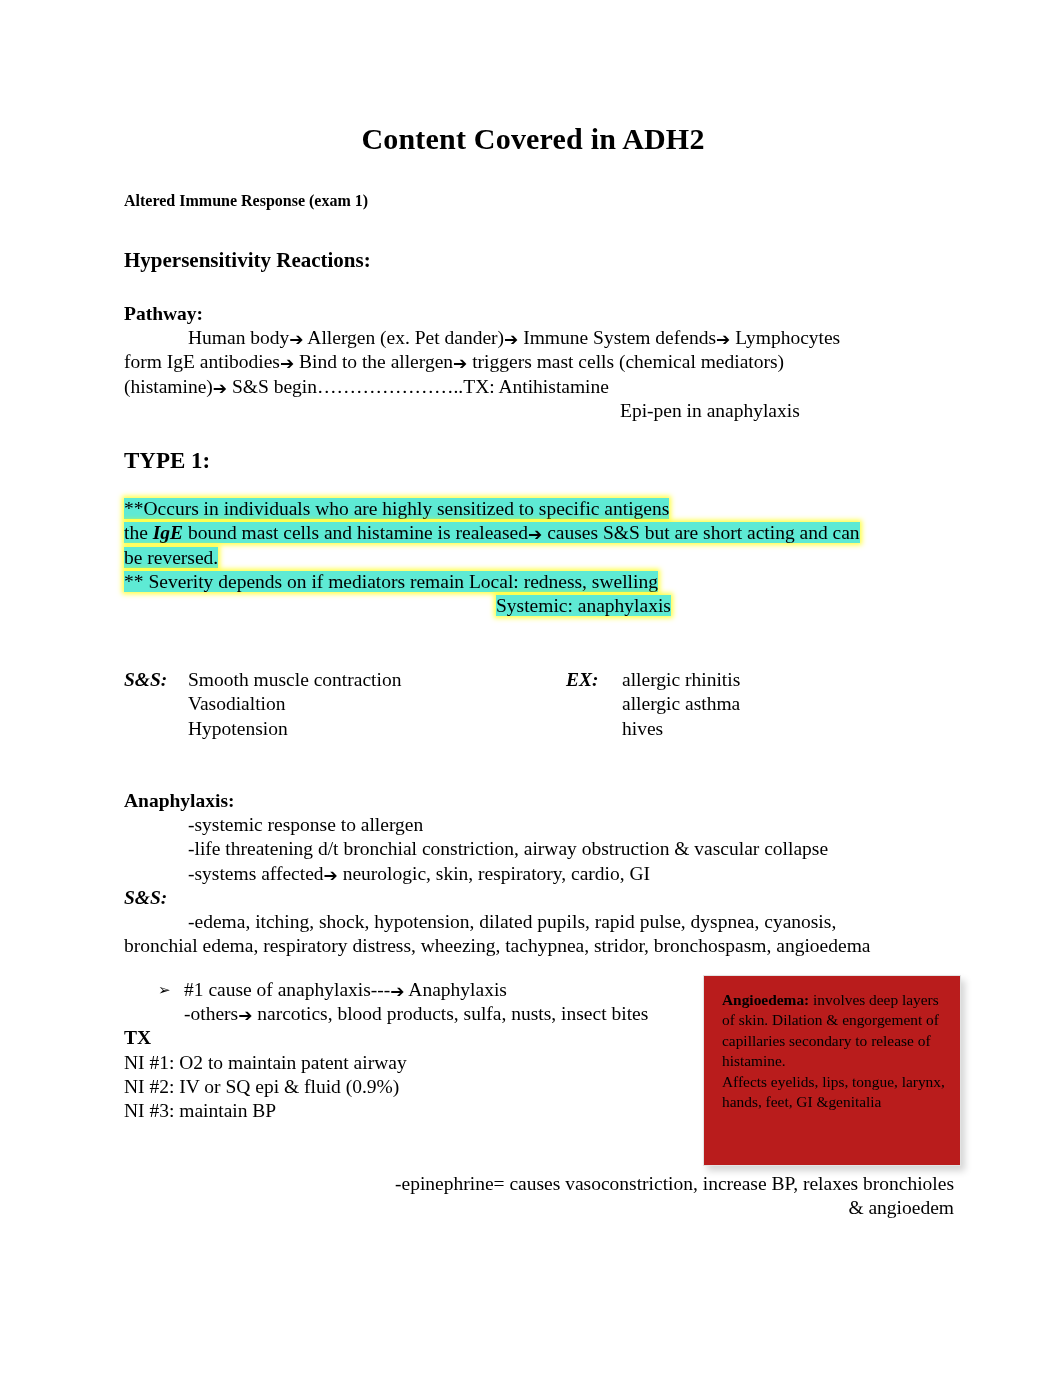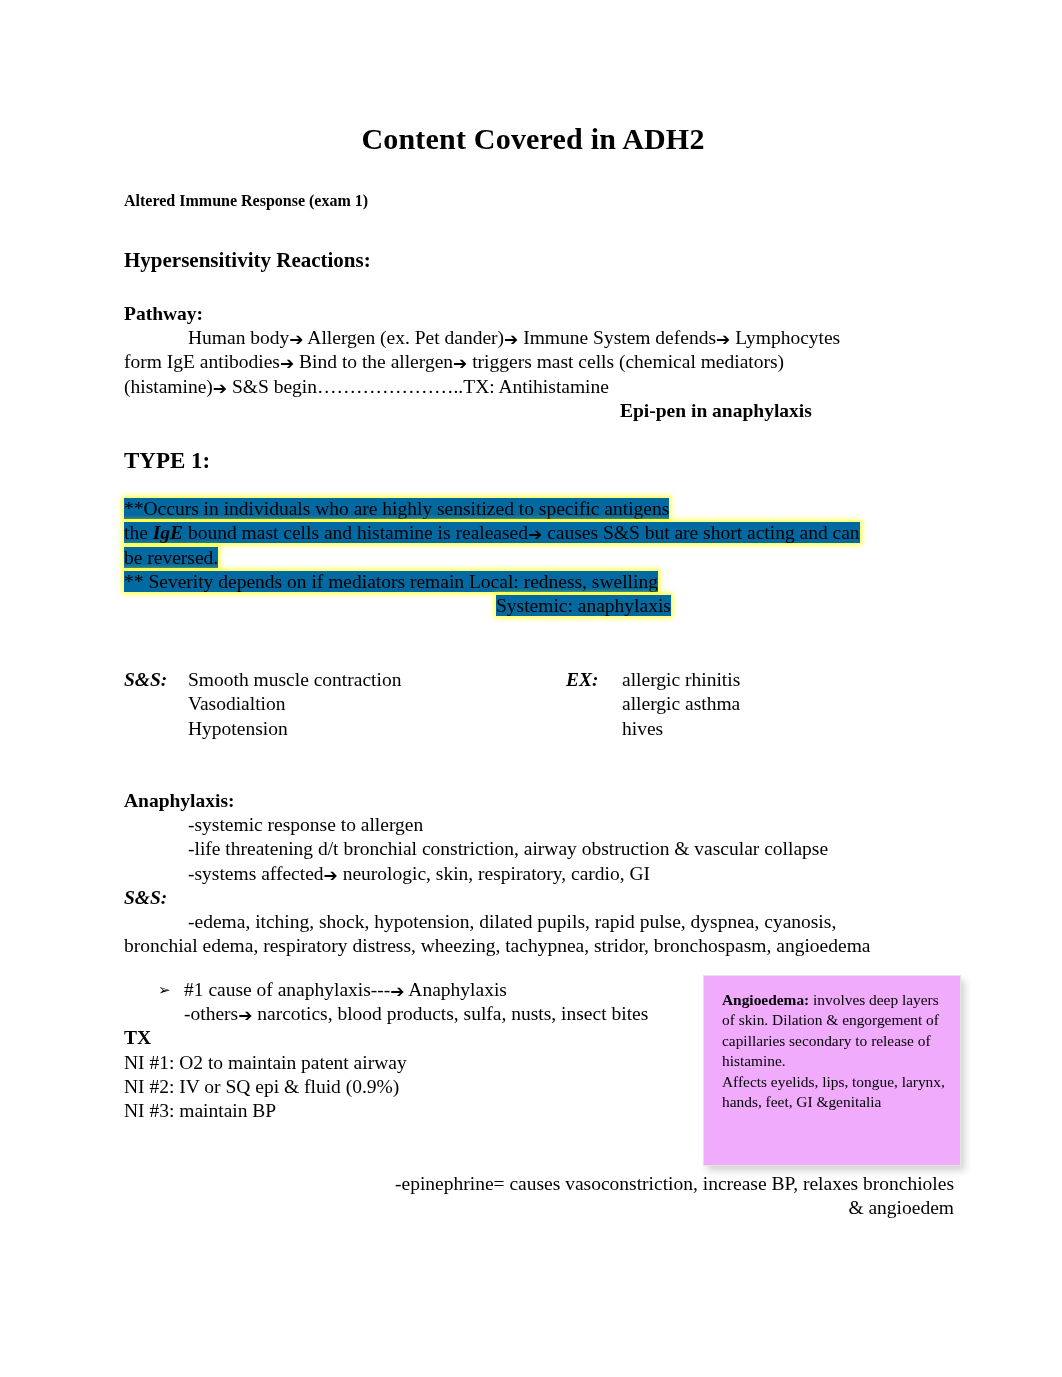--- a/index.html
+++ b/index.html
@@ -89,21 +89,21 @@
     left: 124px;
     top: 497px;
     width: 810px;
     font-size: 19.5px;
     line-height: 24.3px;
   }
   .hl-wrap .ln {
     white-space: nowrap;
   }
   .hl {
-    background: #0369a1;
+    background: #5eead4;
     box-shadow: 0 0 5px 2px rgba(255,255,0,0.75);
   }
 
   
   .two-col {
     position: absolute;
     left: 124px;
     top: 668px;
     width: 820px;
     font-size: 19.5px;
@@ -143,32 +143,32 @@
     font-size: 15px;
   }
 
   
   .callout {
     position: absolute;
     left: 703px;
     top: 975px;
     width: 258px;
     height: 191px;
-    background: #f0abfc;
+    background: #b91c1c;
     border: 1px solid #e3e3e3;
     box-shadow: 4px 5px 7px rgba(0,0,0,0.17);
     box-sizing: border-box;
     padding: 14px 14px 8px 18px;
     font-size: 15.4px;
     line-height: 20.4px;
   }
   .callout b { font-weight: bold; }
 
   .ind1 { padding-left: 64px; }
-  .ind-epipen { padding-left: 496px; font-weight: bold; }
+  .ind-epipen { padding-left: 496px; }
 </style>
 </head>
 <body>
 
 <div class="page">
 
   <div class="doc-title">Content Covered in ADH2</div>
 
   <div class="h-section" style="top:192px;">Altered Immune Response (exam 1)</div>
 

